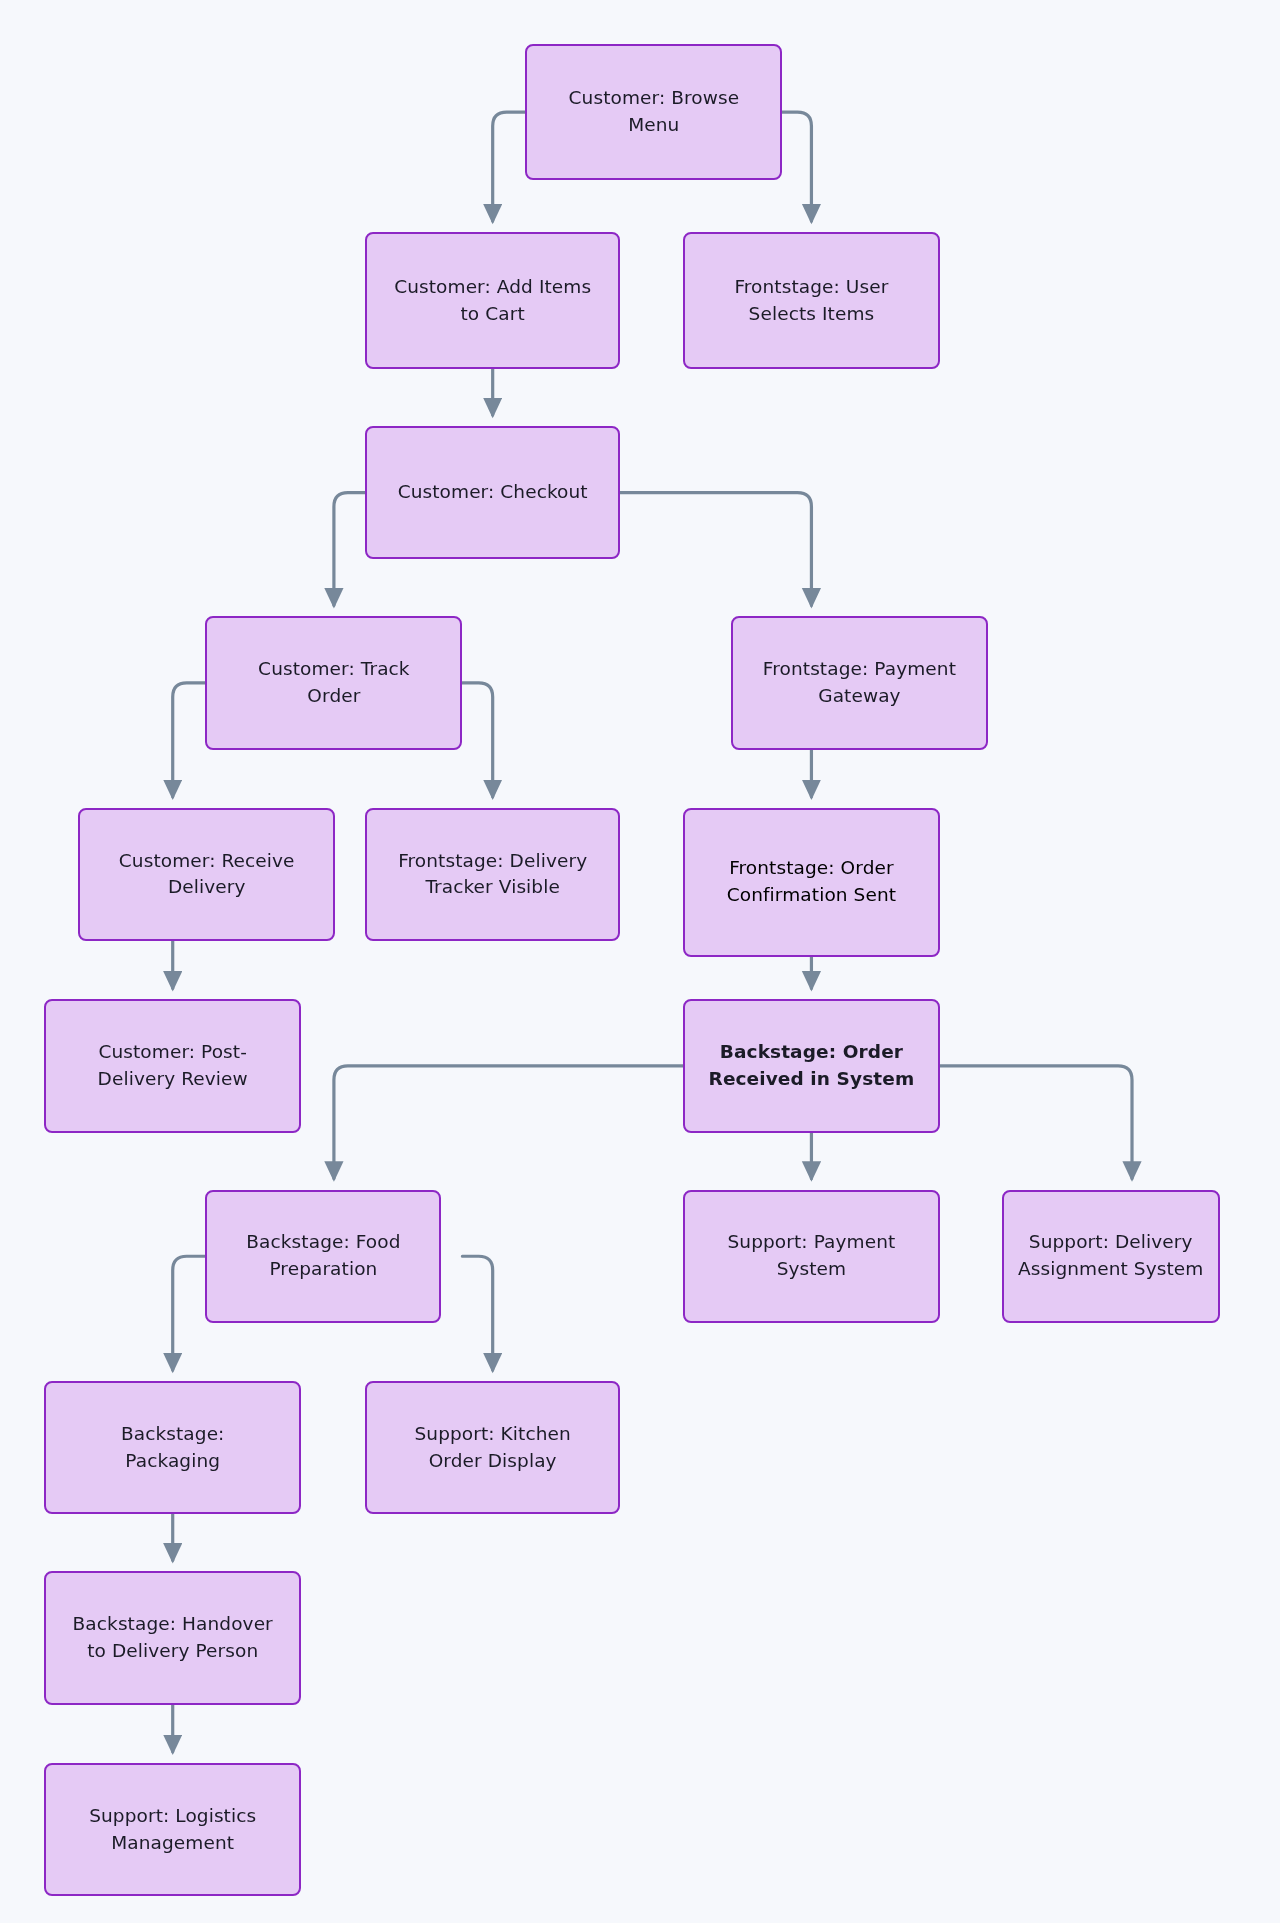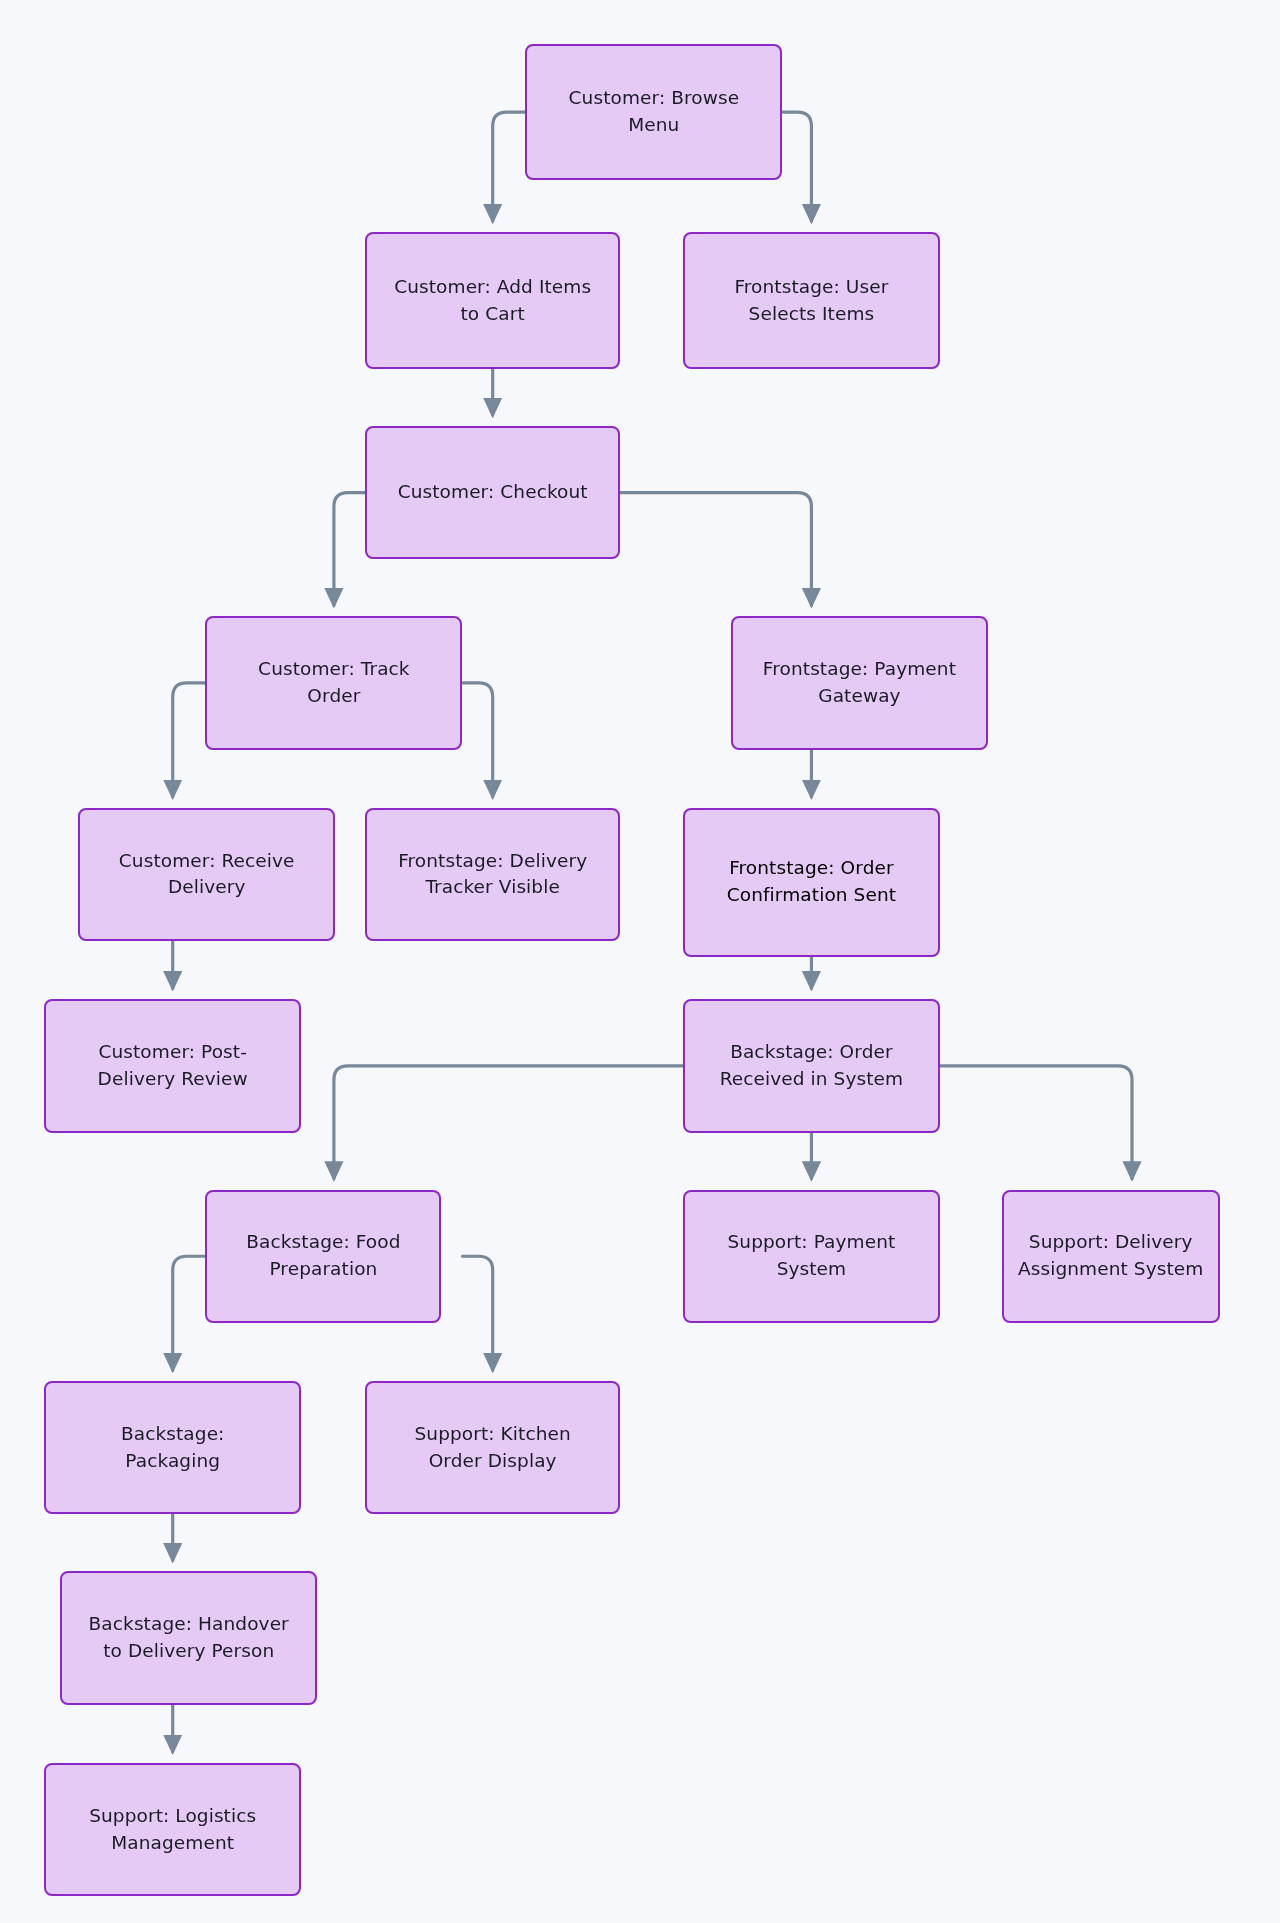--- a/index.html
+++ b/index.html
@@ -114,21 +114,21 @@
 Tracker Visible</span>
       </div>
       <div class="node" style="left: 682.964px; top: 807.8px; width: 256.944px; height: 149px; background: rgb(229, 202, 245); border-color: rgb(141, 39, 197); color: #000000;">
         <span class="node-label">Frontstage: Order
 Confirmation Sent</span>
       </div>
       <div class="node" style="left: 44.24px; top: 999.296px; width: 256.944px; height: 133.32px; background: rgb(229, 202, 245); border-color: rgb(141, 39, 197); color: rgb(27, 27, 39);">
         <span class="node-label">Customer: Post-
 Delivery Review</span>
       </div>
-      <div class="node" style="left: 682.964px; top: 999.296px; width: 256.944px; height: 133.32px; background: rgb(229, 202, 245); border-color: rgb(141, 39, 197); color: rgb(27, 27, 39);">
+      <div class="node" style="left: 682.964px; top: 999.296px; width: 256.944px; height: 133.32px; background: rgb(229, 202, 245); border-color: rgb(141, 39, 197); color: rgb(27, 27, 39); font-weight: bold;">
         <span class="node-label">Backstage: Order
 Received in System</span>
       </div>
       <div class="node" style="left: 205.436px; top: 1189.58px; width: 236px; height: 133.32px; background: rgb(229, 202, 245); border-color: rgb(141, 39, 197); color: rgb(27, 27, 39);">
         <span class="node-label">Backstage: Food
 Preparation</span>
       </div>
       <div class="node" style="left: 682.964px; top: 1189.58px; width: 256.944px; height: 133.32px; background: rgb(229, 202, 245); border-color: rgb(141, 39, 197); color: rgb(27, 27, 39);">
         <span class="node-label">Support: Payment
 System</span>
@@ -138,21 +138,21 @@
 Assignment System</span>
       </div>
       <div class="node" style="left: 44.24px; top: 1381.08px; width: 256.944px; height: 133.32px; background: rgb(229, 202, 245); border-color: rgb(141, 39, 197); color: rgb(27, 27, 39);">
         <span class="node-label">Backstage:
 Packaging</span>
       </div>
       <div class="node" style="left: 365.42px; top: 1381.08px; width: 254.52px; height: 133.32px; background: rgb(229, 202, 245); border-color: rgb(141, 39, 197); color: rgb(27, 27, 39);">
         <span class="node-label">Support: Kitchen
 Order Display</span>
       </div>
-      <div class="node" style="left: 44.24px; top: 1571.36px; width: 256.944px; height: 133.32px; background: rgb(229, 202, 245); border-color: rgb(141, 39, 197); color: rgb(27, 27, 39); margin-left: 16px;">
+      <div class="node" style="left: 44.24px; top: 1571.36px; width: 256.944px; height: 133.32px; background: rgb(229, 202, 245); border-color: rgb(141, 39, 197); color: rgb(27, 27, 39);">
         <span class="node-label">Backstage: Handover
 to Delivery Person</span>
       </div>
       <div class="node" style="left: 44.24px; top: 1762.86px; width: 256.944px; height: 133.32px; background: rgb(229, 202, 245); border-color: rgb(141, 39, 197); color: rgb(27, 27, 39);">
         <span class="node-label">Support: Logistics
 Management</span>
       </div>
     </div>
 </div>
 

